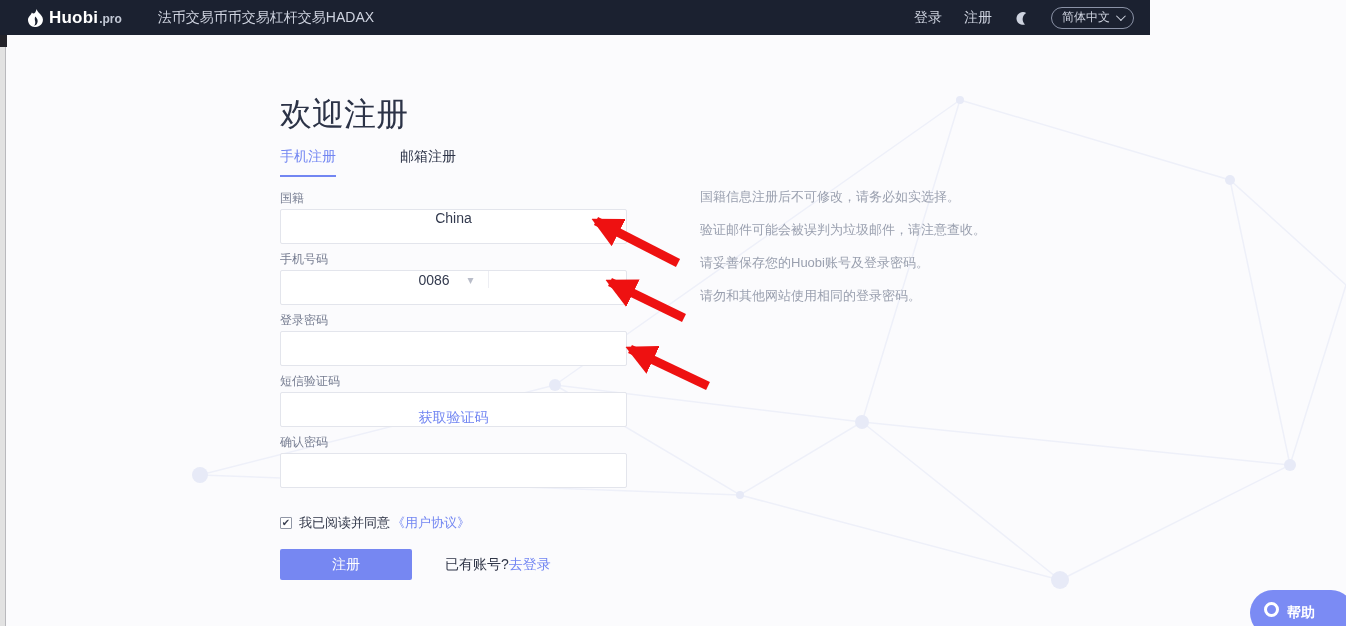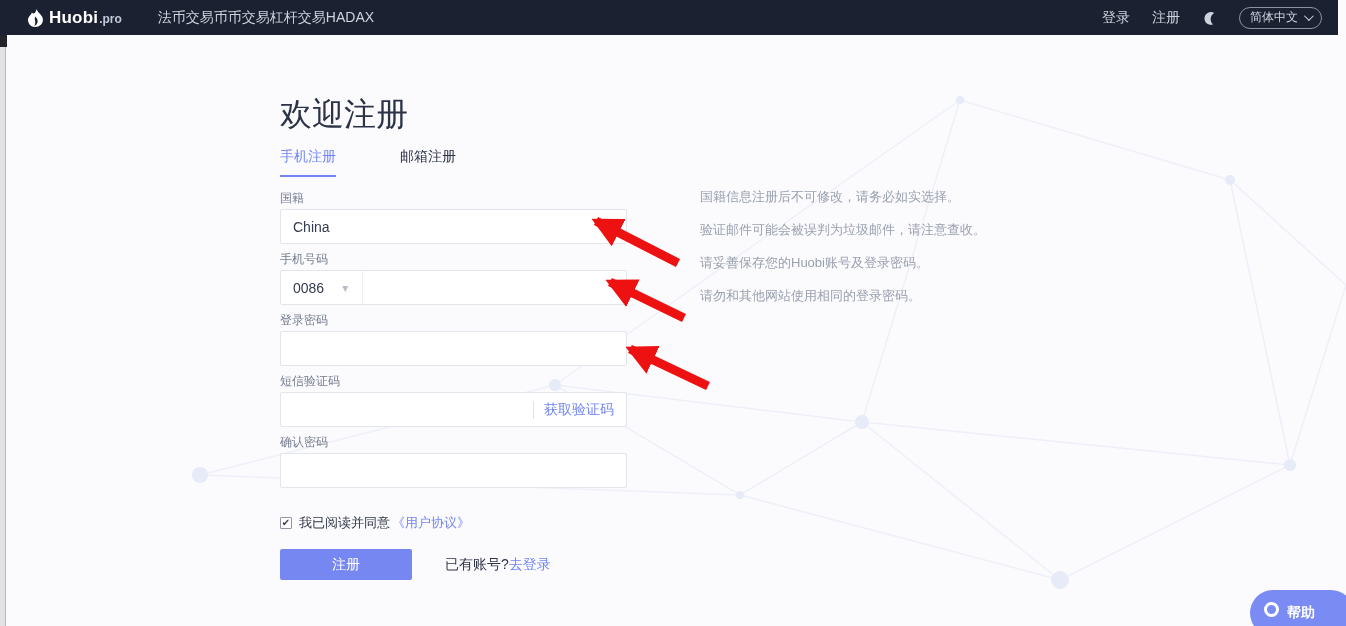--- a/index.html
+++ b/index.html
@@ -4,21 +4,21 @@
 <style>
   * { margin:0; padding:0; box-sizing:border-box; }
   html,body { width:1346px; height:626px; overflow:hidden; }
   body {
     font-family:"Liberation Sans","DejaVu Sans",sans-serif;
     background:#fbfbfd; position:relative; color:#2c3347;
   }
 
   
   .nav {
-    position:absolute; left:0; top:0; width:1338px; height:35px;
+    position:absolute; left:0; top:0; width:1150px; height:35px;
     background:#1b2130; display:flex; align-items:center; z-index:10;
   }
   .logo { display:flex; align-items:baseline; margin-left:28px; cursor:pointer; }
   .logo .flame { width:15px; height:18px; margin-right:6px; align-self:center; }
   .logo .brand { color:#ffffff; font-size:17px; font-weight:bold; letter-spacing:.2px; }
   .logo .suffix { color:#c3c9d6; font-size:12px; font-weight:bold; margin-left:1px; }
   .nav-items { display:flex; margin-left:36px; }
   .nav-item { color:#ced3df; font-size:14px; cursor:pointer; white-space:nowrap; }
   .nav-right { margin-left:auto; display:flex; align-items:center; gap:22px; margin-right:16px; }
   .nav-link { color:#ced3df; font-size:14px; cursor:pointer; }
@@ -44,21 +44,21 @@
   .main { position:absolute; left:280px; top:99px; width:347px; z-index:2; }
   .page-title { font-size:32px; font-weight:500; color:#2c3347; line-height:30px; }
   .tabs { display:flex; gap:64px; margin-top:19px; }
   .tab { font-size:14px; color:#2c3347; padding-bottom:9px; cursor:pointer; }
   .tab.active { color:#7286f2; border-bottom:2px solid #7286f2; }
   .form { margin-top:14px; }
   .field { margin-bottom:8px; }
   .f-label { font-size:12px; color:#757c90; line-height:14px; margin-bottom:4px; }
   .box {
     width:347px; height:35px; background:#ffffff; border:1px solid #e3e5ec; border-radius:2px;
-    display:flex; align-items:center; padding:0 12px; position:relative;
+    display:flex; align-items:center; padding:0 12px; position:relative;flex-direction:column;
   }
   .box .value { font-size:14px; color:#333a4e; }
   .chev-sel { color:#b9bdc9; font-size:12px; margin-left:auto; cursor:pointer; }
   .prefix-wrap { display:flex; align-items:center; gap:18px; padding-right:14px;
     border-right:1px solid #edeef3; height:100%; cursor:pointer; }
   .prefix-wrap .chev-sel { margin-left:0; }
   .box input {
     border:none; outline:none; flex:1; height:100%; font-size:14px; color:#333a4e;
     background:transparent; min-width:0; font-family:inherit;
   }

